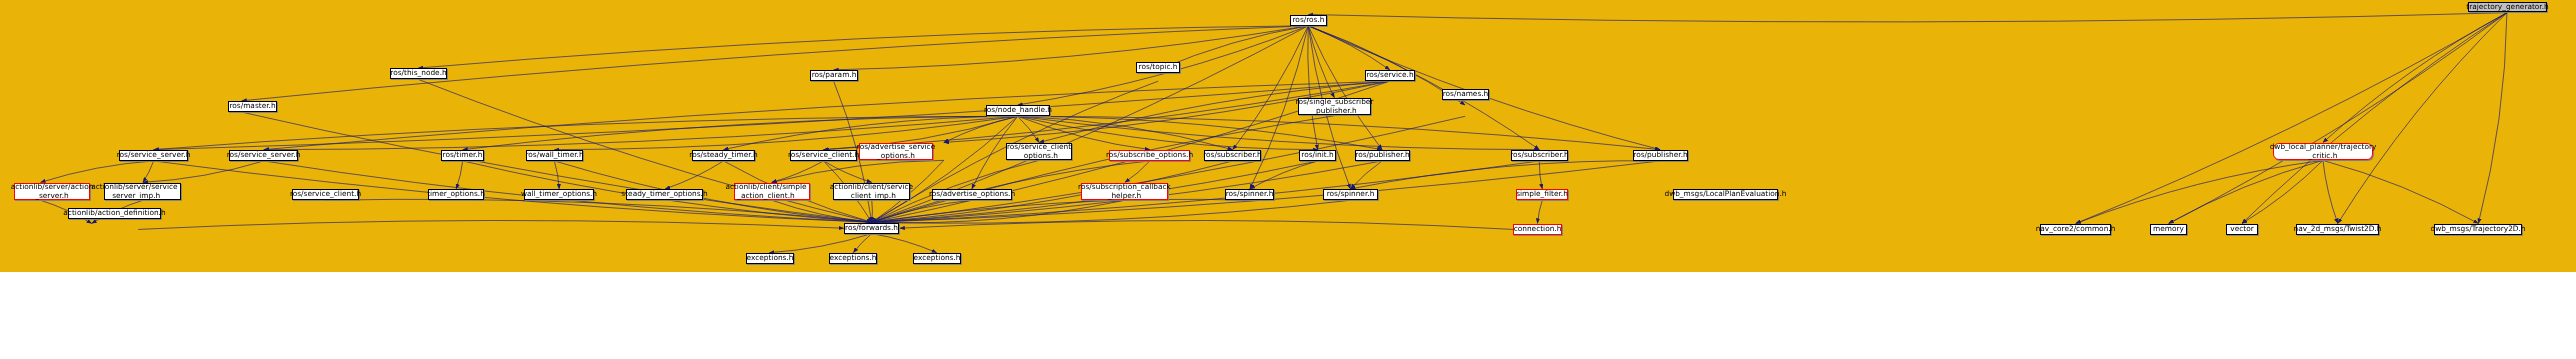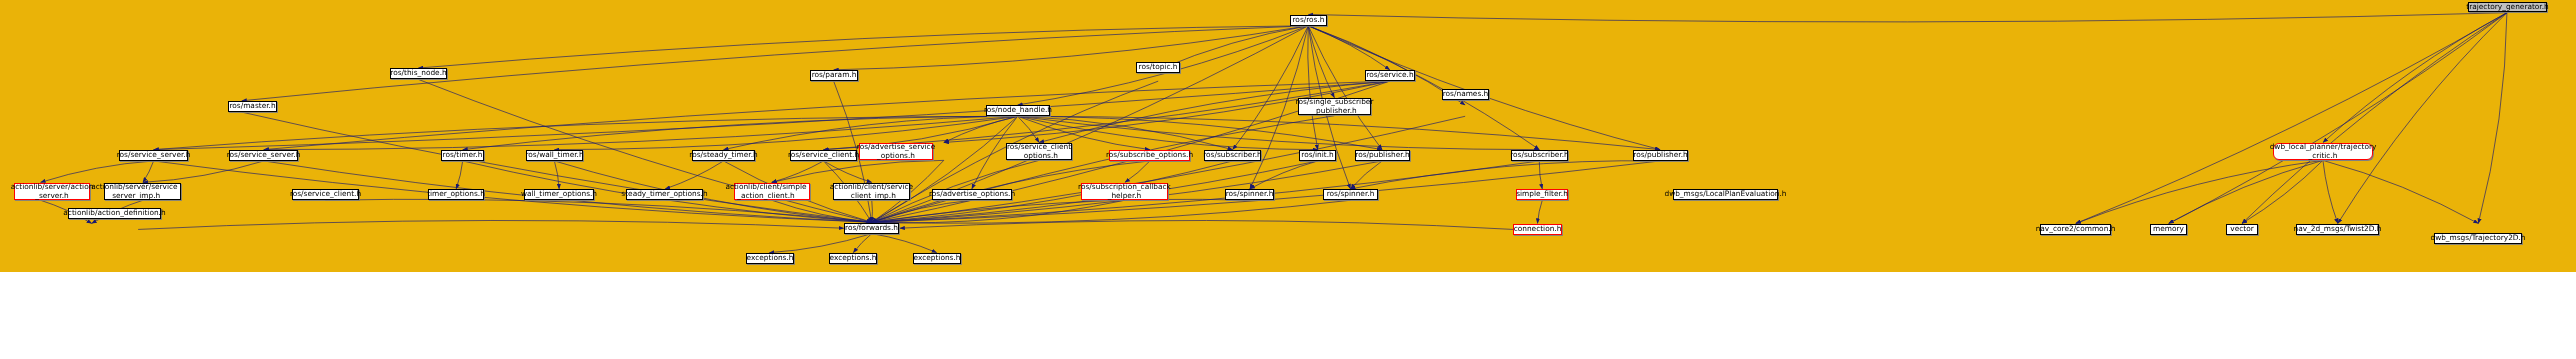--- a/index.html
+++ b/index.html
@@ -174,19 +174,19 @@
     <div class="node" style="left: 1225px; top: 189px; width: 49px; height: 10.7px;"><span>ros/spinner.h</span></div>
     <div class="node" style="left: 1323px; top: 189px; width: 55px; height: 10.7px;"><span>ros/spinner.h</span></div>
     <div class="node red" style="left: 1516px; top: 189px; width: 52px; height: 10.7px;"><span>simple_filter.h</span></div>
     <div class="node" style="left: 1673px; top: 189px; width: 105px; height: 10.7px;"><span>dwb_msgs/LocalPlanEvaluation.h</span></div>
     <div class="node red" style="left: 1513px; top: 224px; width: 49px; height: 10.7px;"><span>connection.h</span></div>
     <div class="node" style="left: 844px; top: 223px; width: 55px; height: 10.7px;"><span>ros/forwards.h</span></div>
     <div class="node" style="left: 2040px; top: 224px; width: 71px; height: 10.7px;"><span>nav_core2/common.h</span></div>
     <div class="node" style="left: 2150px; top: 224px; width: 37px; height: 10.7px;"><span>memory</span></div>
     <div class="node" style="left: 2226px; top: 224px; width: 32px; height: 10.7px;"><span>vector</span></div>
     <div class="node" style="left: 2296px; top: 224px; width: 83px; height: 10.7px;"><span>nav_2d_msgs/Twist2D.h</span></div>
-    <div class="node" style="left: 2434px; top: 233px; width: 88px; height: 10.7px;"><span>dwb_msgs/Trajectory2D.h</span></div>
+    <div class="node" style="left: 2434px; top: 224px; width: 88px; height: 10.7px;"><span>dwb_msgs/Trajectory2D.h</span></div>
     <div class="node" style="left: 746px; top: 253px; width: 48px; height: 10.7px;"><span>exceptions.h</span></div>
     <div class="node" style="left: 829px; top: 253px; width: 48px; height: 10.7px;"><span>exceptions.h</span></div>
     <div class="node" style="left: 913px; top: 253px; width: 48px; height: 10.7px;"><span>exceptions.h</span></div>
     <div class="node" style="left: 45px; top: 208px; width: 93px; height: 10.7px; margin-left: 23px;"><span>actionlib/action_definition.h</span></div>
   </div>
 
 
 </body></html>

